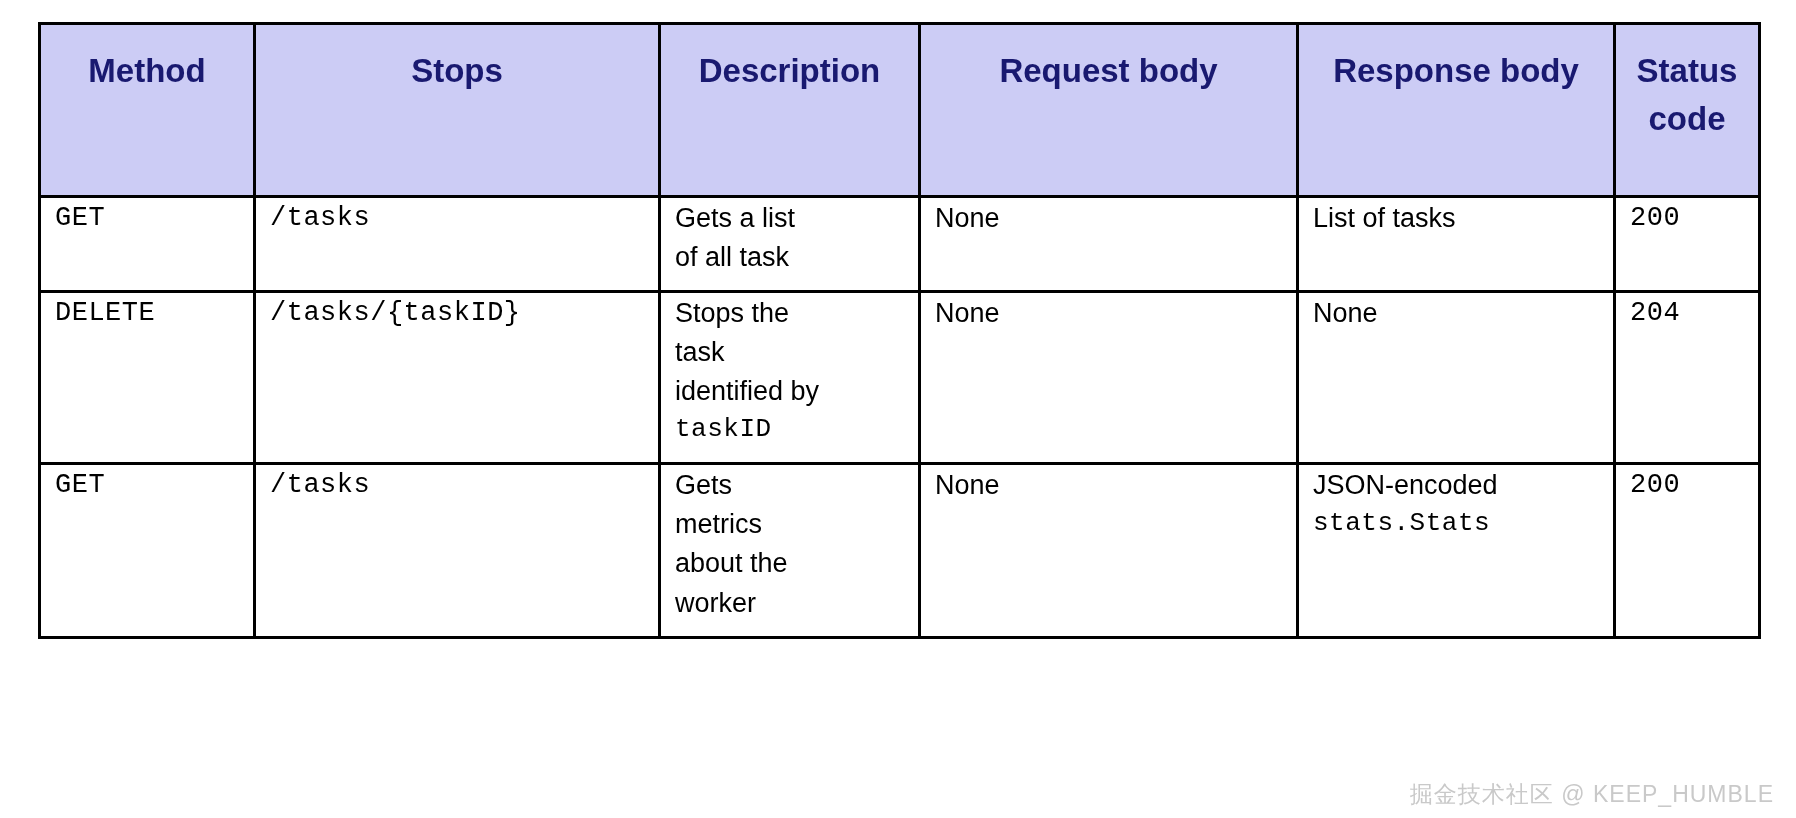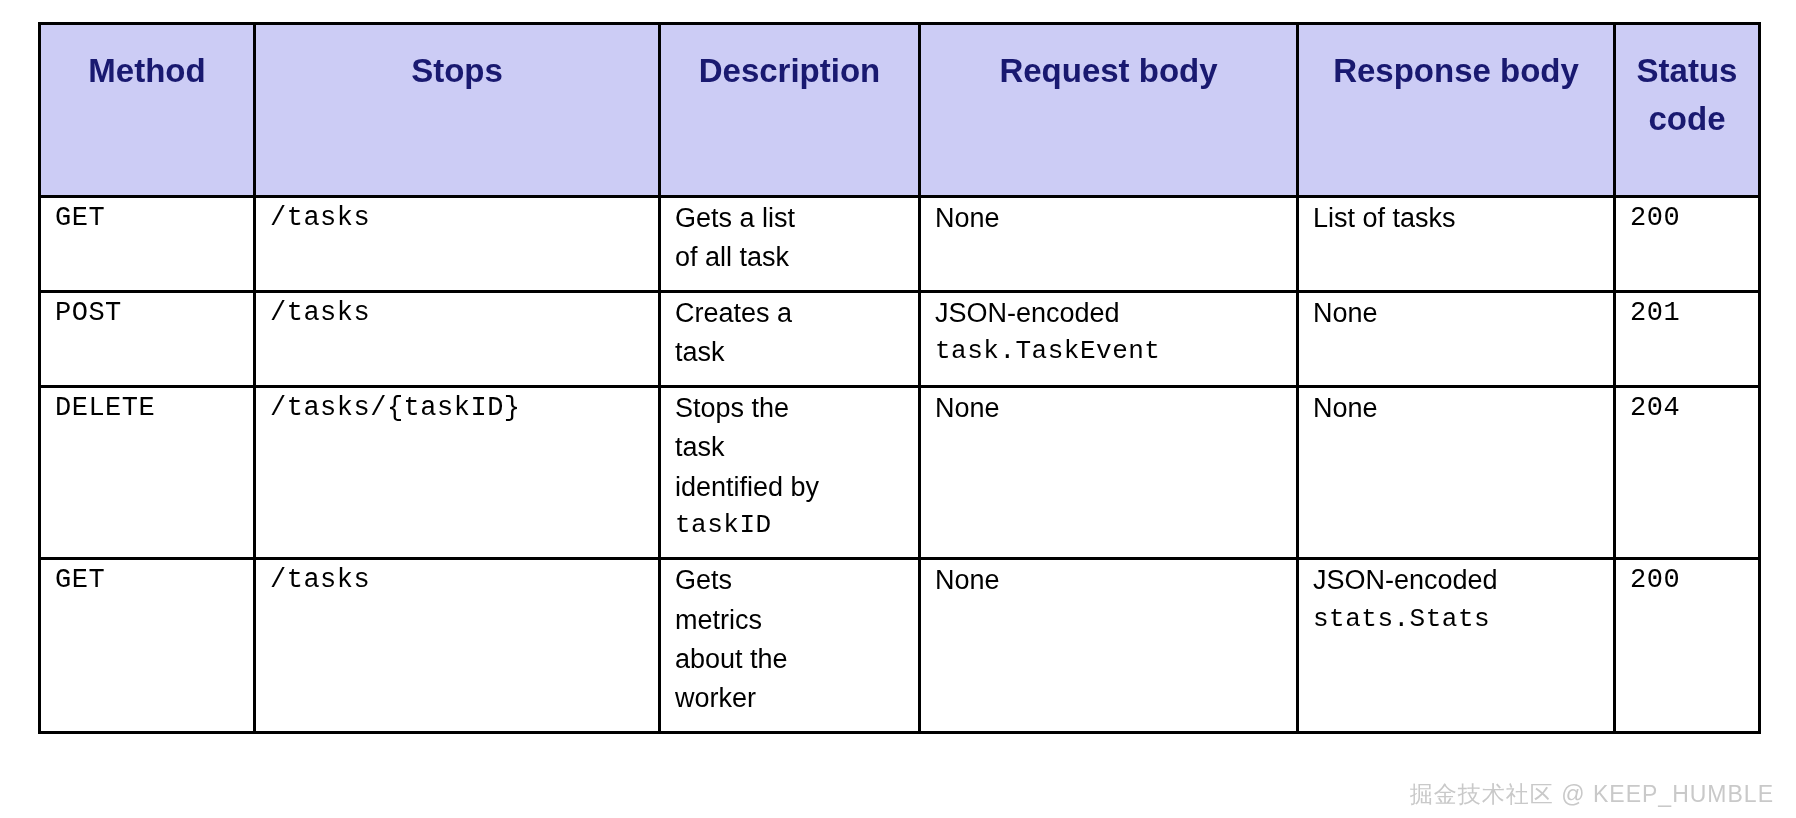--- a/index.html
+++ b/index.html
@@ -132,36 +132,20 @@
           </td>
         <td>
             <span class="stack-line sans">None</span>
           </td>
         <td>
             <span class="stack-line sans">List of tasks</span>
           </td>
         <td class="cell-status">200</td>
       </tr>
 
-      <tr class="row-1">
-        <td class="cell-method">POST</td>
-        <td class="cell-route">/tasks</td>
-        <td>
-            <span class="stack-line sans">Creates a</span>
-            <span class="stack-line sans">task</span>
-          </td>
-        <td>
-            <span class="stack-line sans">JSON-encoded</span>
-            <span class="stack-line mono">task.TaskEvent</span>
-          </td>
-        <td>
-            <span class="stack-line sans">None</span>
-          </td>
-        <td class="cell-status">201</td>
-      </tr>
 
       <tr class="row-2">
         <td class="cell-method">DELETE</td>
         <td class="cell-route">/tasks/{taskID}</td>
         <td>
             <span class="stack-line sans">Stops the</span>
             <span class="stack-line sans">task</span>
             <span class="stack-line sans">identified by</span>
             <span class="stack-line mono">taskID</span>
           </td>

